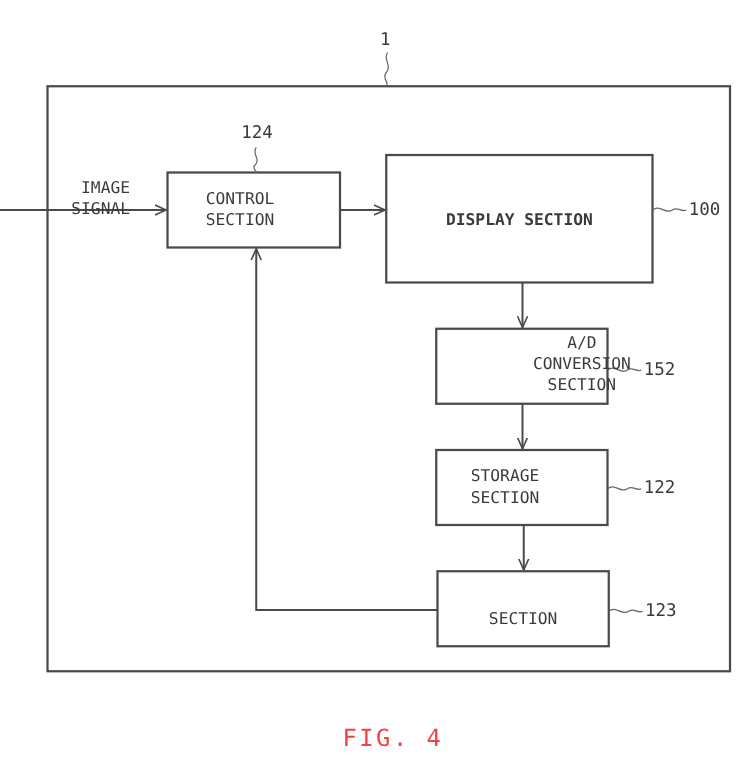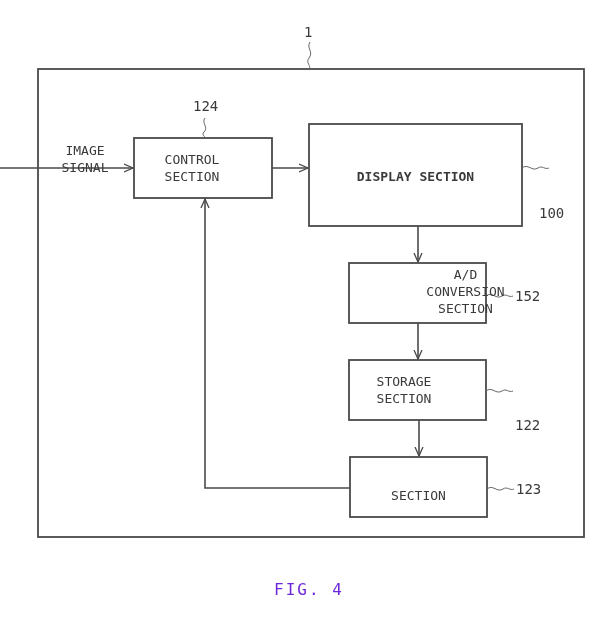--- a/index.html
+++ b/index.html
@@ -5,21 +5,21 @@
   html, body { margin: 0; padding: 0; background: #ffffff; }
   body { width: 600px; height: 624px; position: relative; overflow: hidden;
          font-family: "DejaVu Sans Mono", "Liberation Mono", monospace; color: #333333; }
   svg { position: absolute; left: 0; top: 0; }
   .ln { stroke: #4a4a4a; stroke-width: 1.6; fill: none; }
   .box { stroke: #4a4a4a; stroke-width: 1.8; fill: #ffffff; }
   .lead { stroke: #666666; stroke-width: 1; fill: none; }
   .t { position: absolute; font-size: 13px; line-height: 17px; text-align: center;
        letter-spacing: 0px; color: #3a3a3a; white-space: pre; }
   .ref { position: absolute; font-size: 14px; color: #3a3a3a; }
-  .caption { position: absolute; font-size: 16px; letter-spacing: 2px; color: #6d28d9; }
+  .caption { position: absolute; font-size: 19px; letter-spacing: 2px; color: #ef4444; }
 </style>
 </head>
 <body>
 
 <svg width="600" height="624" viewBox="0 0 600 624">
   <defs>
     <marker id="arr" markerWidth="10" markerHeight="10" refX="9" refY="5" orient="auto" markerUnits="userSpaceOnUse">
       <path d="M0,1 L9,5 L0,9" fill="none" stroke="#4a4a4a" stroke-width="1.3"></path>
     </marker>
   </defs>
@@ -45,30 +45,30 @@
   <line class="ln" x1="0" y1="168" x2="133" y2="168" marker-end="url(#arr)"></line>
   <line class="ln" x1="272" y1="168" x2="308" y2="168" marker-end="url(#arr)"></line>
   <line class="ln" x1="418" y1="226" x2="418" y2="262" marker-end="url(#arr)"></line>
   <line class="ln" x1="418" y1="323" x2="418" y2="359" marker-end="url(#arr)"></line>
   <line class="ln" x1="419" y1="420" x2="419" y2="456" marker-end="url(#arr)"></line>
   <polyline class="ln" points="350,488 205,488 205,199" marker-end="url(#arr)"></polyline>
 </svg>
 
 <div class="ref" style="left:304px; top:24px;">1</div>
 
-<div class="t" style="left:55px; top:142px; width:60px;"><span>IMAGE</span><br><span>SIGNAL</span></div>
+<div class="t" style="left:44px; top:142px; width:60px;text-align:right;"><span>IMAGE</span><br><span>SIGNAL</span></div>
 
 <div class="ref" style="left:193px; top:98px;">124</div>
 <div class="t" style="left:134px; top:151px; width:116px;"><span>CONTROL</span><br><span>SECTION</span></div>
 
 <div class="t" style="left:309px; top:168px; width:213px;font-weight:bold;">DISPLAY SECTION</div>
-<div class="ref" style="left:539px; top:160px;margin-top:45px;">100</div>
+<div class="ref" style="left:551px; top:160px;">100</div>
 
 <div class="t" style="left:349px; top:266px; width:137px;margin-left:48px;"><span>A/D</span><br><span>CONVERSION</span><br><span>SECTION</span></div>
 <div class="ref" style="left:515px; top:288px;">152</div>
 
 <div class="t" style="left:349px; top:373px; width:110px;"><span>STORAGE</span><br><span>SECTION</span></div>
-<div class="ref" style="left:515px; top:382px;margin-top:35px;">122</div>
+<div class="ref" style="left:515px; top:382px;">122</div>
 
 <div class="t" style="left:350px; top:470px; width:137px;"><br><span>SECTION</span></div>
 <div class="ref" style="left:516px; top:481px;">123</div>
 
 <div class="caption" style="left:274px; top:580px;">FIG. 4</div>
 
 </body></html>

